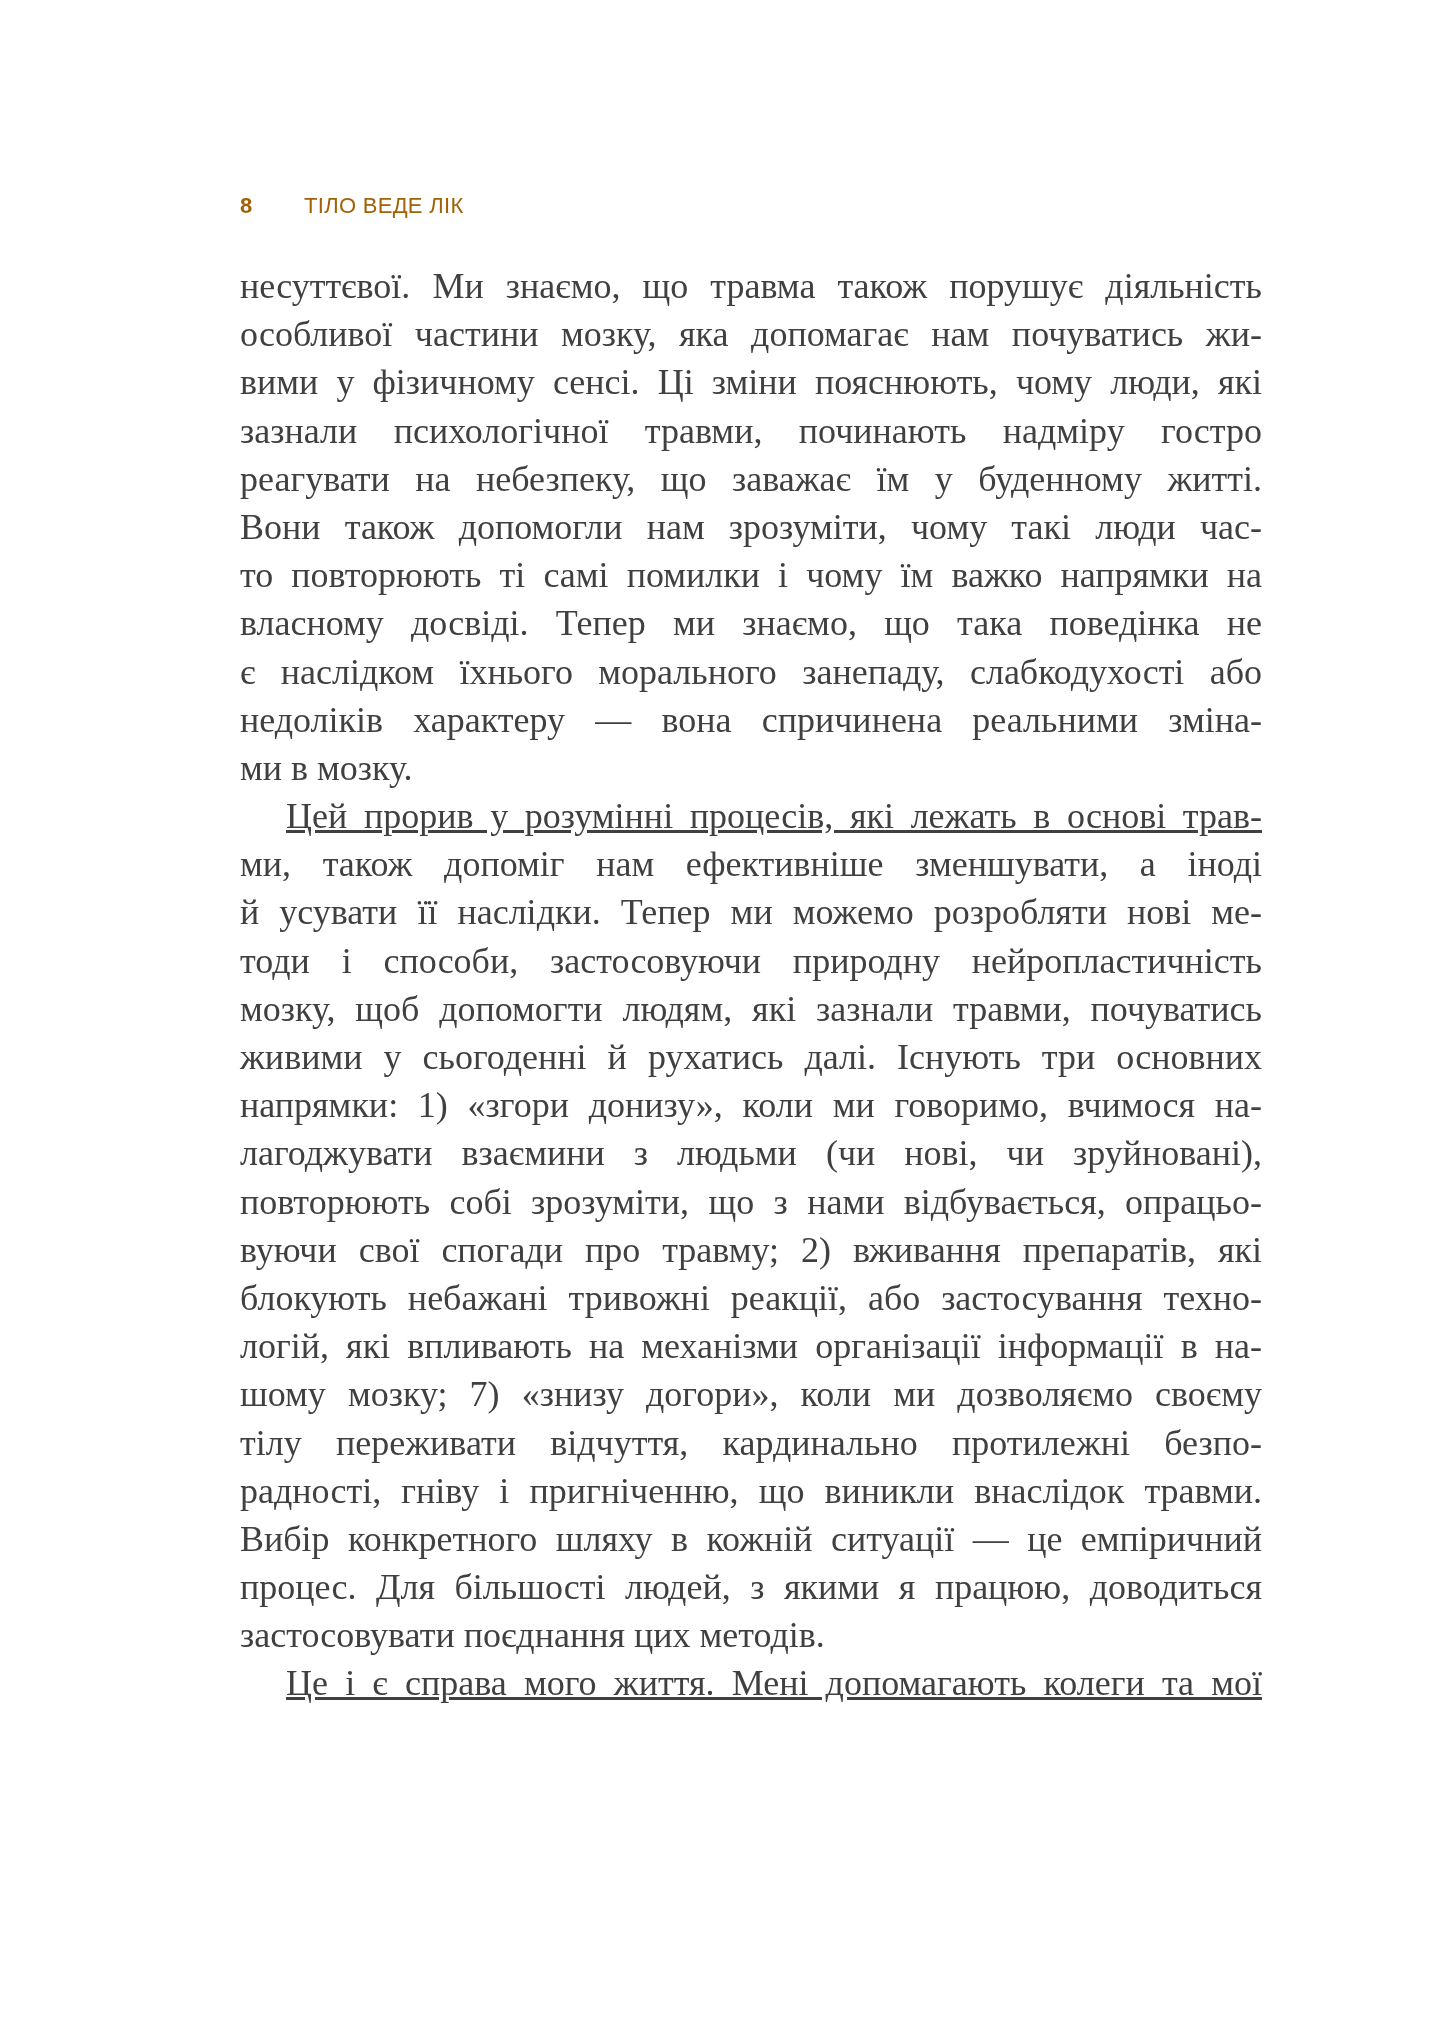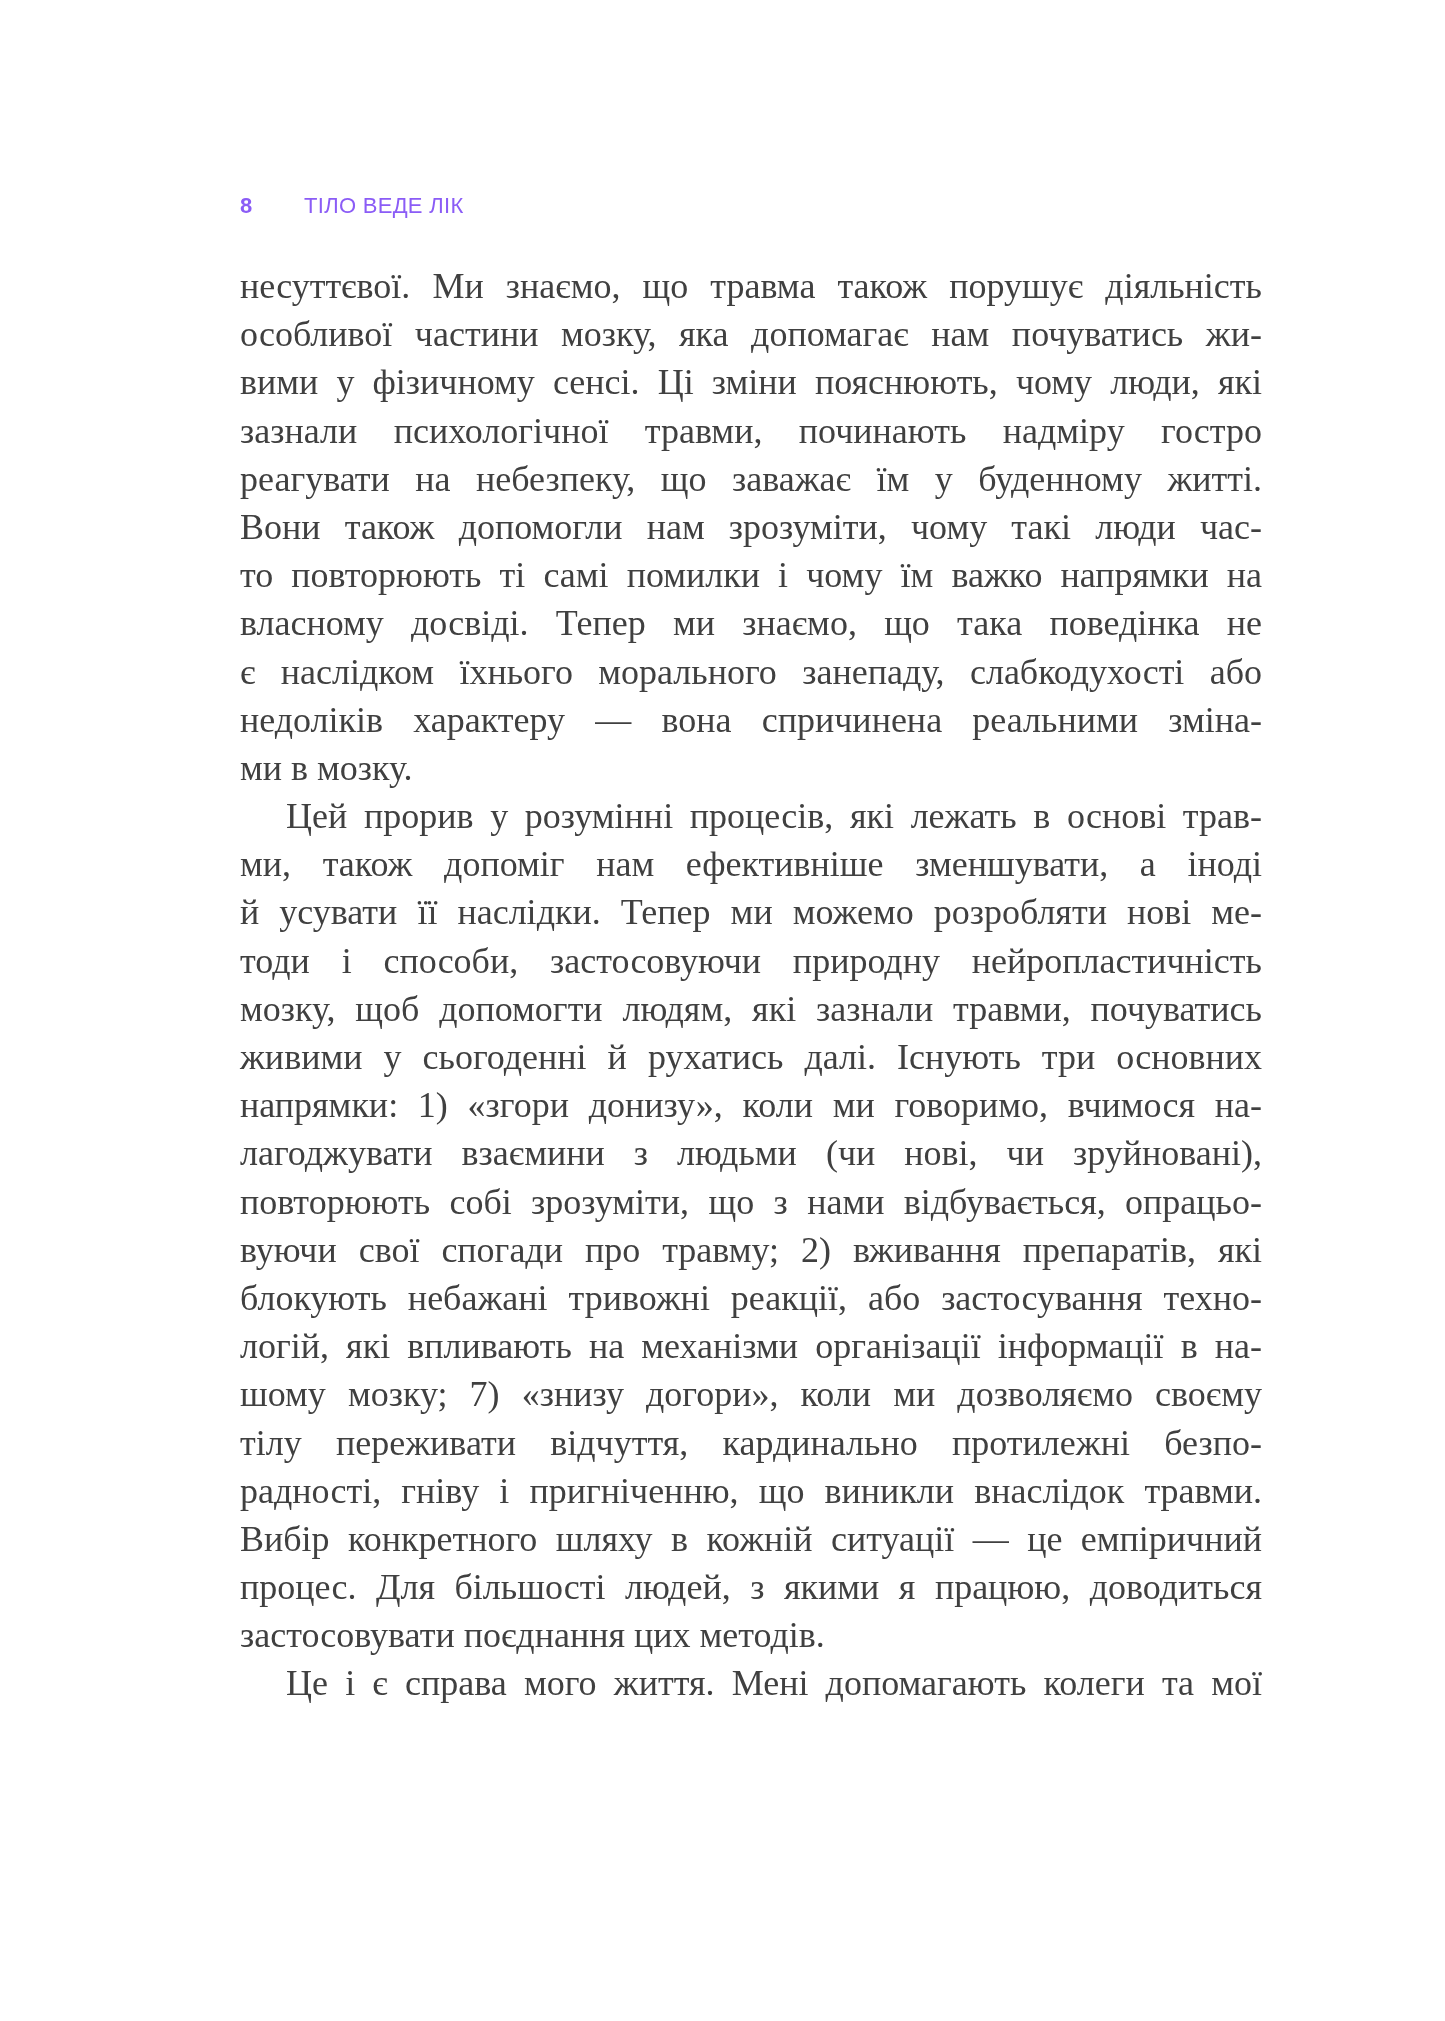--- a/index.html
+++ b/index.html
@@ -14,21 +14,21 @@
       overflow: hidden;
       color: #1a1a1a;
     }
     .running-head {
       position: absolute;
       left: 240px;
       top: 193px;
       font-family: "Liberation Sans", "DejaVu Sans", sans-serif;
       font-size: 22px;
       line-height: 26px;
-      color: #8b5cf6;
+      color: #a16207;
       white-space: nowrap;
     }
     .running-head .page-num {
       display: inline-block;
       width: 64px;
       font-weight: 700;
     }
     .running-head .book-title {
       letter-spacing: 0.3px;
     }
@@ -48,20 +48,21 @@
       white-space: nowrap;
       text-align: justify;
       text-align-last: justify;
       transform-origin: left center;
     }
     .line.last {
       text-align-last: left;
     }
     .line.indent {
       padding-left: 46px;
+      text-decoration: underline;
     }
   </style>
 </head>
 <body>
 
 <div class="running-head">
   <span class="page-num">8</span><span class="book-title">ТІЛО ВЕДЕ ЛІК</span>
 </div>
 
 <div class="body-text" id="body-text">

